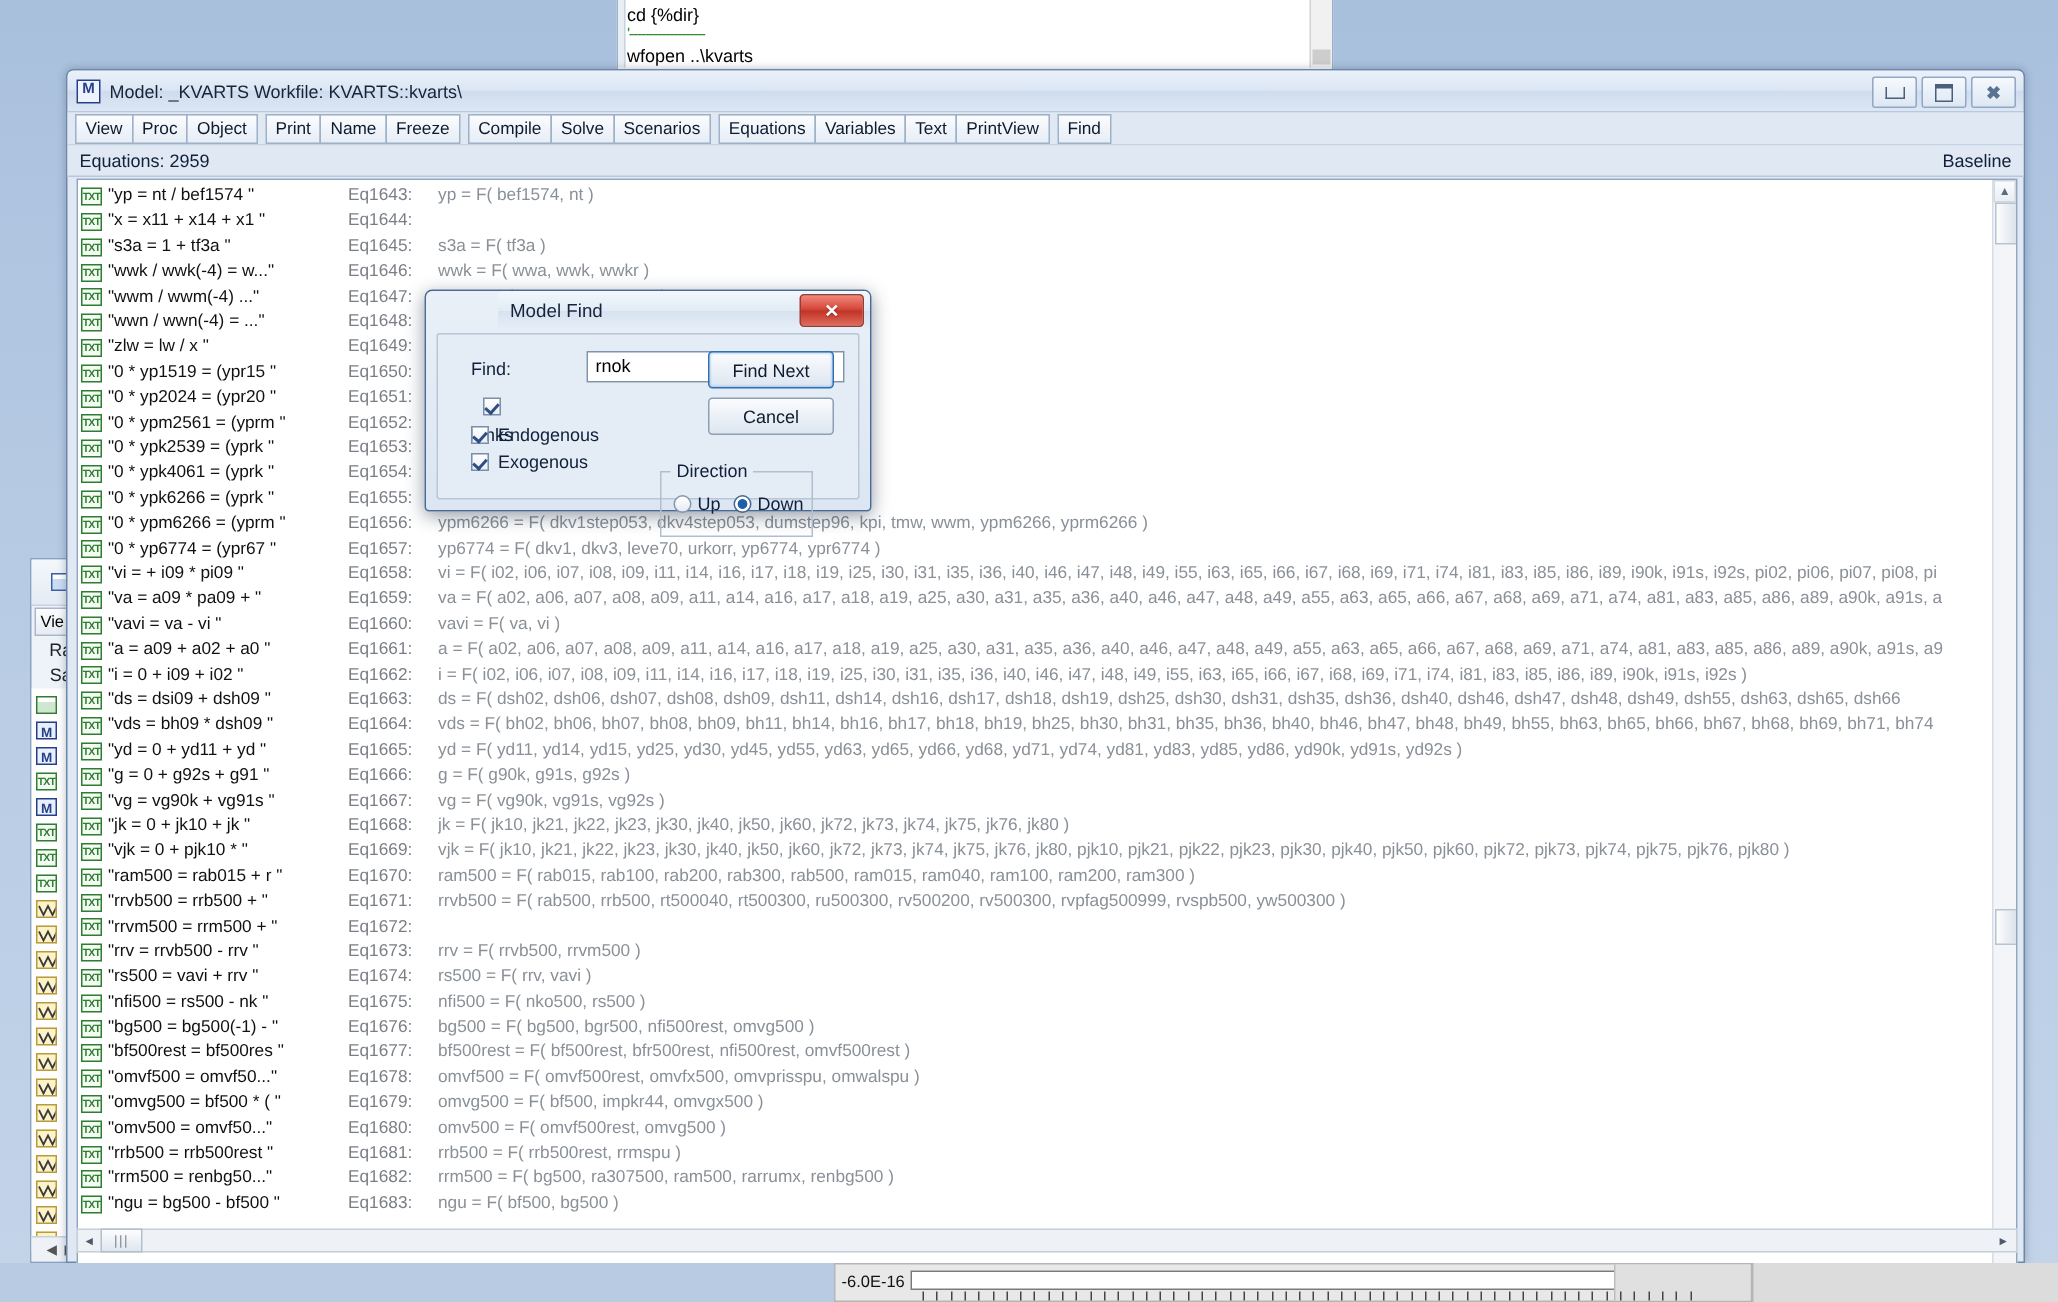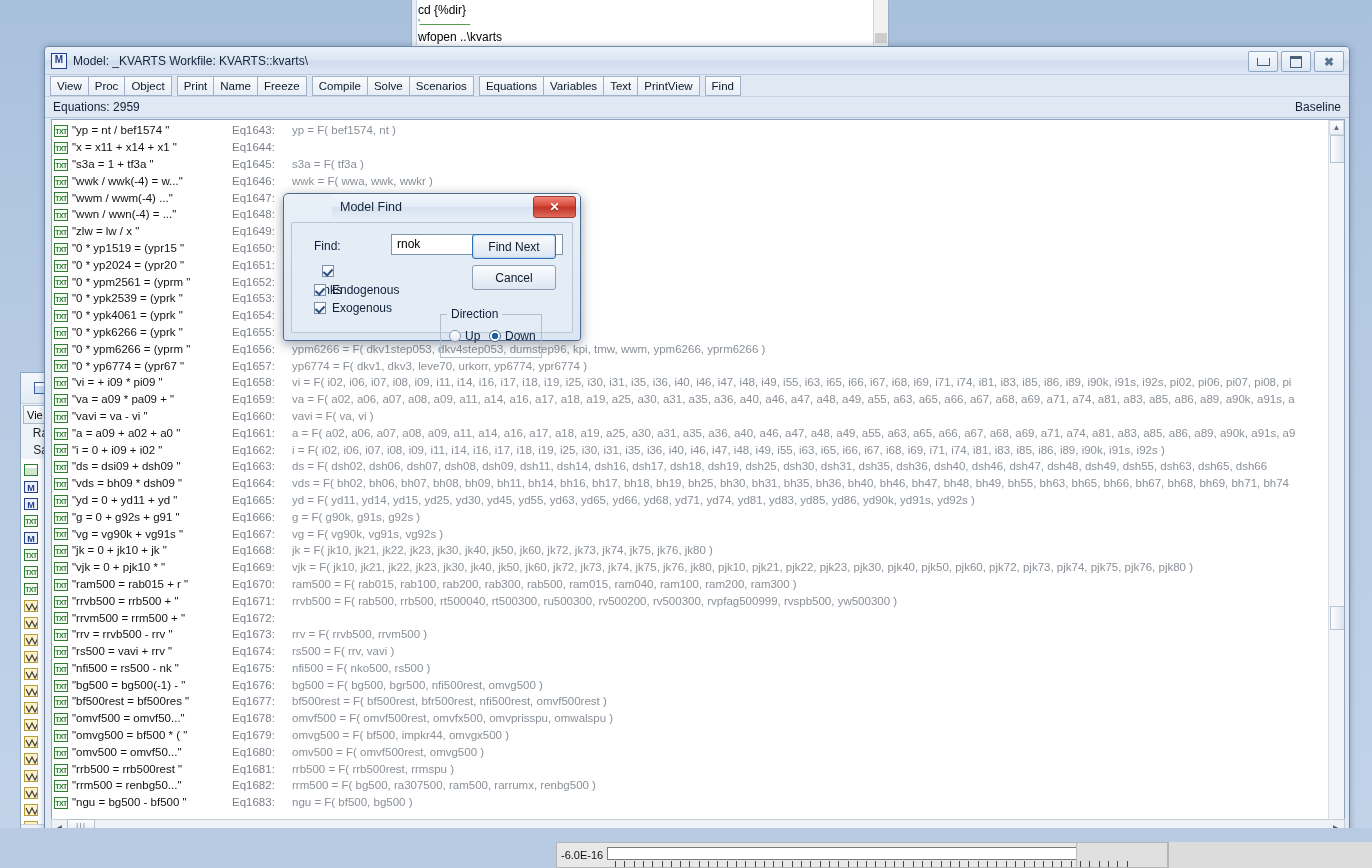--- a/index.html
+++ b/index.html
@@ -197,21 +197,21 @@
     border:1px solid #b0bfd0;
     margin-top:31px;
   }
   .grp-title{position:absolute;left:-92px;top:-9px;left:6px;top:-8px;background:#e4ecf6;padding:0 4px;font-size:12px;color:#10203a;}
   .radrow{position:absolute;top:14px;display:flex;align-items:center;gap:4px;font-size:12px;color:#10203a;}
   .rad{width:12px;height:12px;border-radius:50%;border:1px solid #8497ad;background:linear-gradient(180deg,#fff,#e6ecf4);position:relative;box-sizing:border-box;}
   .rad.on{background:radial-gradient(circle at 50% 50%,#1d5fa8 0 3px,#ffffff 3.5px 6px);border-color:#46678f;}
 
   
   .bottom-strip{
-    position:absolute;left:0;bottom:0;width:1372px;height:40px;
+    position:absolute;left:0;bottom:0;width:1372px;height:26px;
     background:#b8cbe3;
   }
   .bs-panel{
     position:absolute;left:556px;bottom:0;width:612px;height:26px;
     background:#e8e8e8;border:1px solid #b5b5b5;box-sizing:border-box;display:flex;align-items:center;
   }
   .bs-lbl{font-size:11px;color:#111;padding:0 4px;font-family:"Liberation Sans",sans-serif;}
   .bs-track{
     position:relative;flex:1;height:13px;background:#fff;border:1px solid #7a7a7a;margin-top:-4px;box-sizing:border-box;
   }

